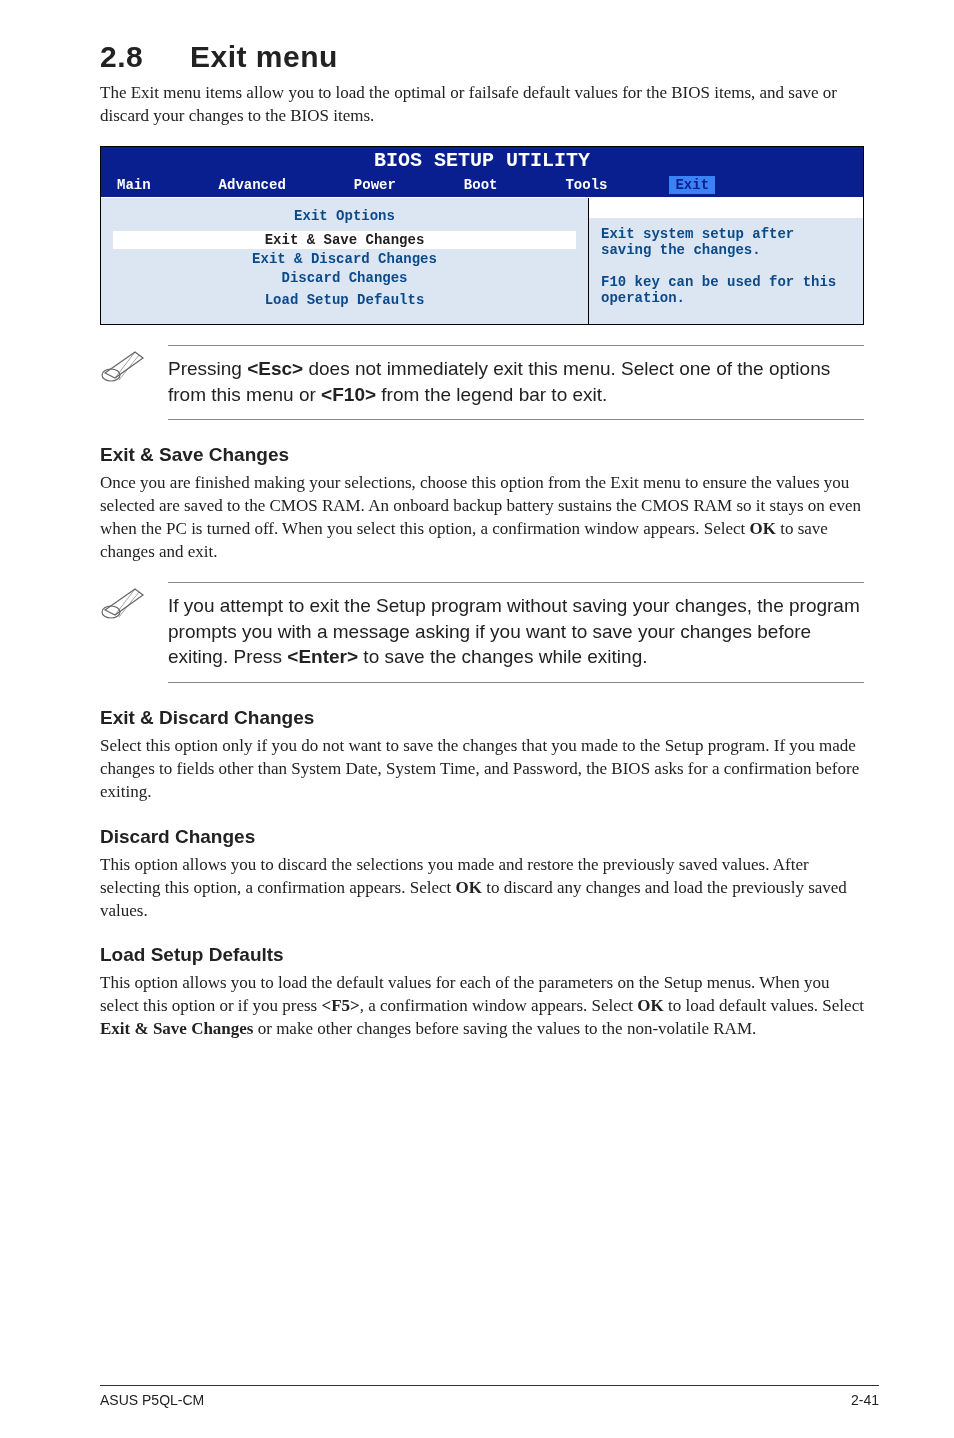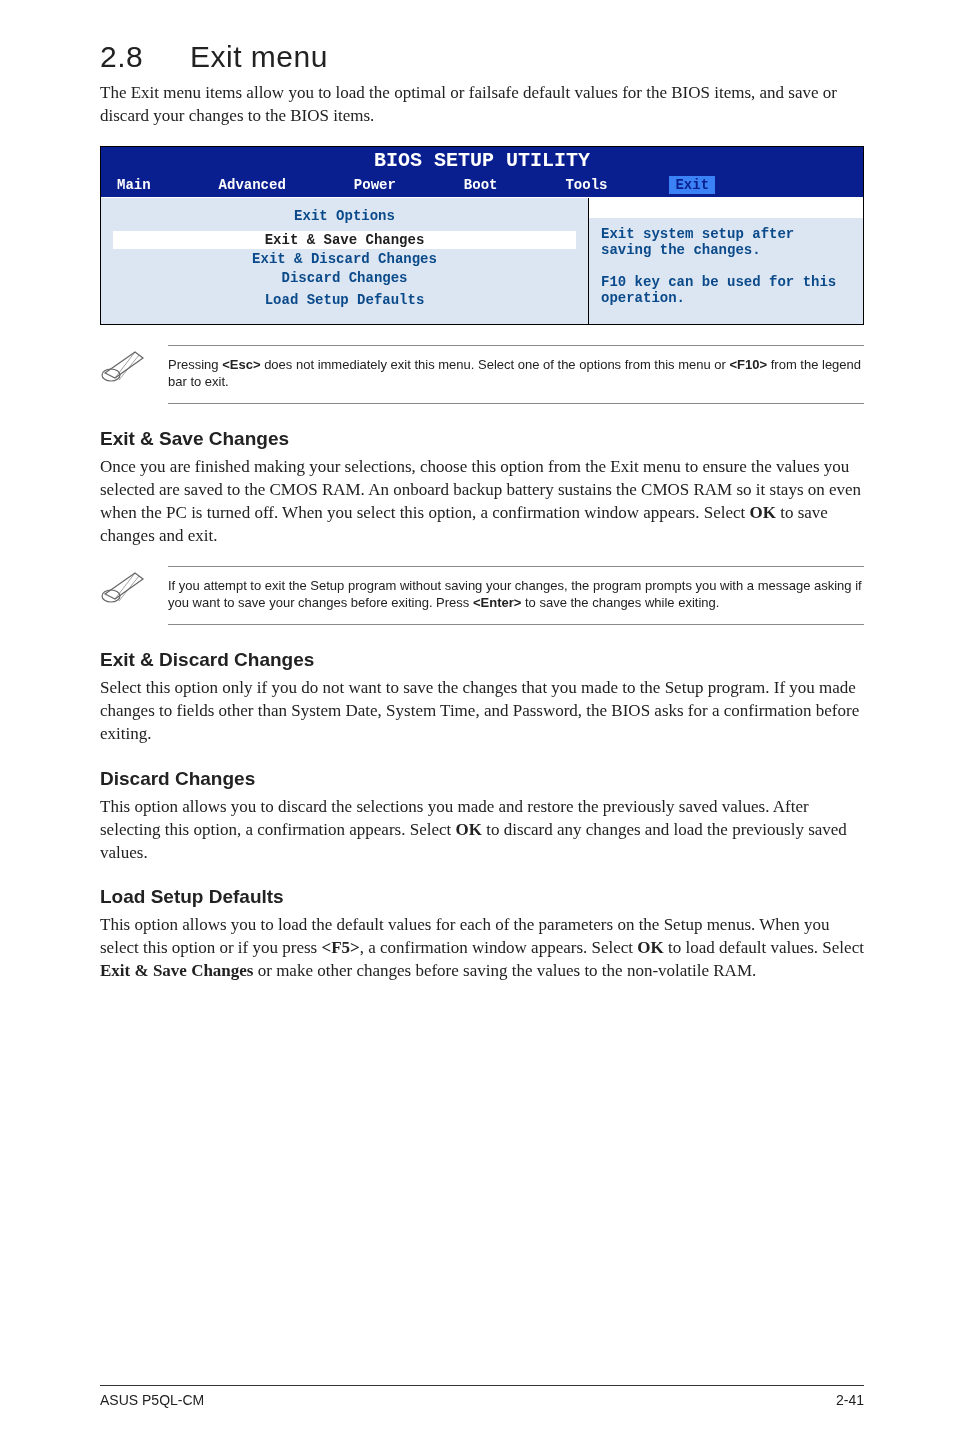--- a/index.html
+++ b/index.html
@@ -11,21 +11,21 @@
   }
   .page {
     width: 954px;
     min-height: 1438px;
     box-sizing: border-box;
     padding: 40px 90px 40px 100px;
     position: relative;
   }
   h1.section-title {
     font-size: 30px;
-    font-weight: normal;
+    font-weight: bold;
     margin: 0 0 8px 0;
     letter-spacing: 0.5px;
   }
   h1.section-title .num {
     display: inline-block;
     width: 90px;
   }
   p.body {
     font-size: 17px;
     line-height: 1.35;
@@ -107,33 +107,33 @@
     height: 40px;
     display:flex;
     align-items:center;
     justify-content:center;
   }
   .note-text {
     border-top: 1px solid #888;
     border-bottom: 1px solid #888;
     flex: 1;
     padding: 10px 0 12px 0;
-    font-size: 13px;
+    font-size: 19px;
     line-height: 1.35;
   }
   h2.sub {
     font-size: 19px;
     font-weight: bold;
     margin: 22px 0 6px 0;
   }
   .footer {
     position: absolute;
     bottom: 30px;
     left: 100px;
-    right: 90px;
+    right: 75px;
     border-top: 1px solid #333;
     padding-top: 6px;
     display: flex;
     justify-content: space-between;
     font-size: 14px;
     color: #222;
   }
 </style>
 </head>
 <body>

